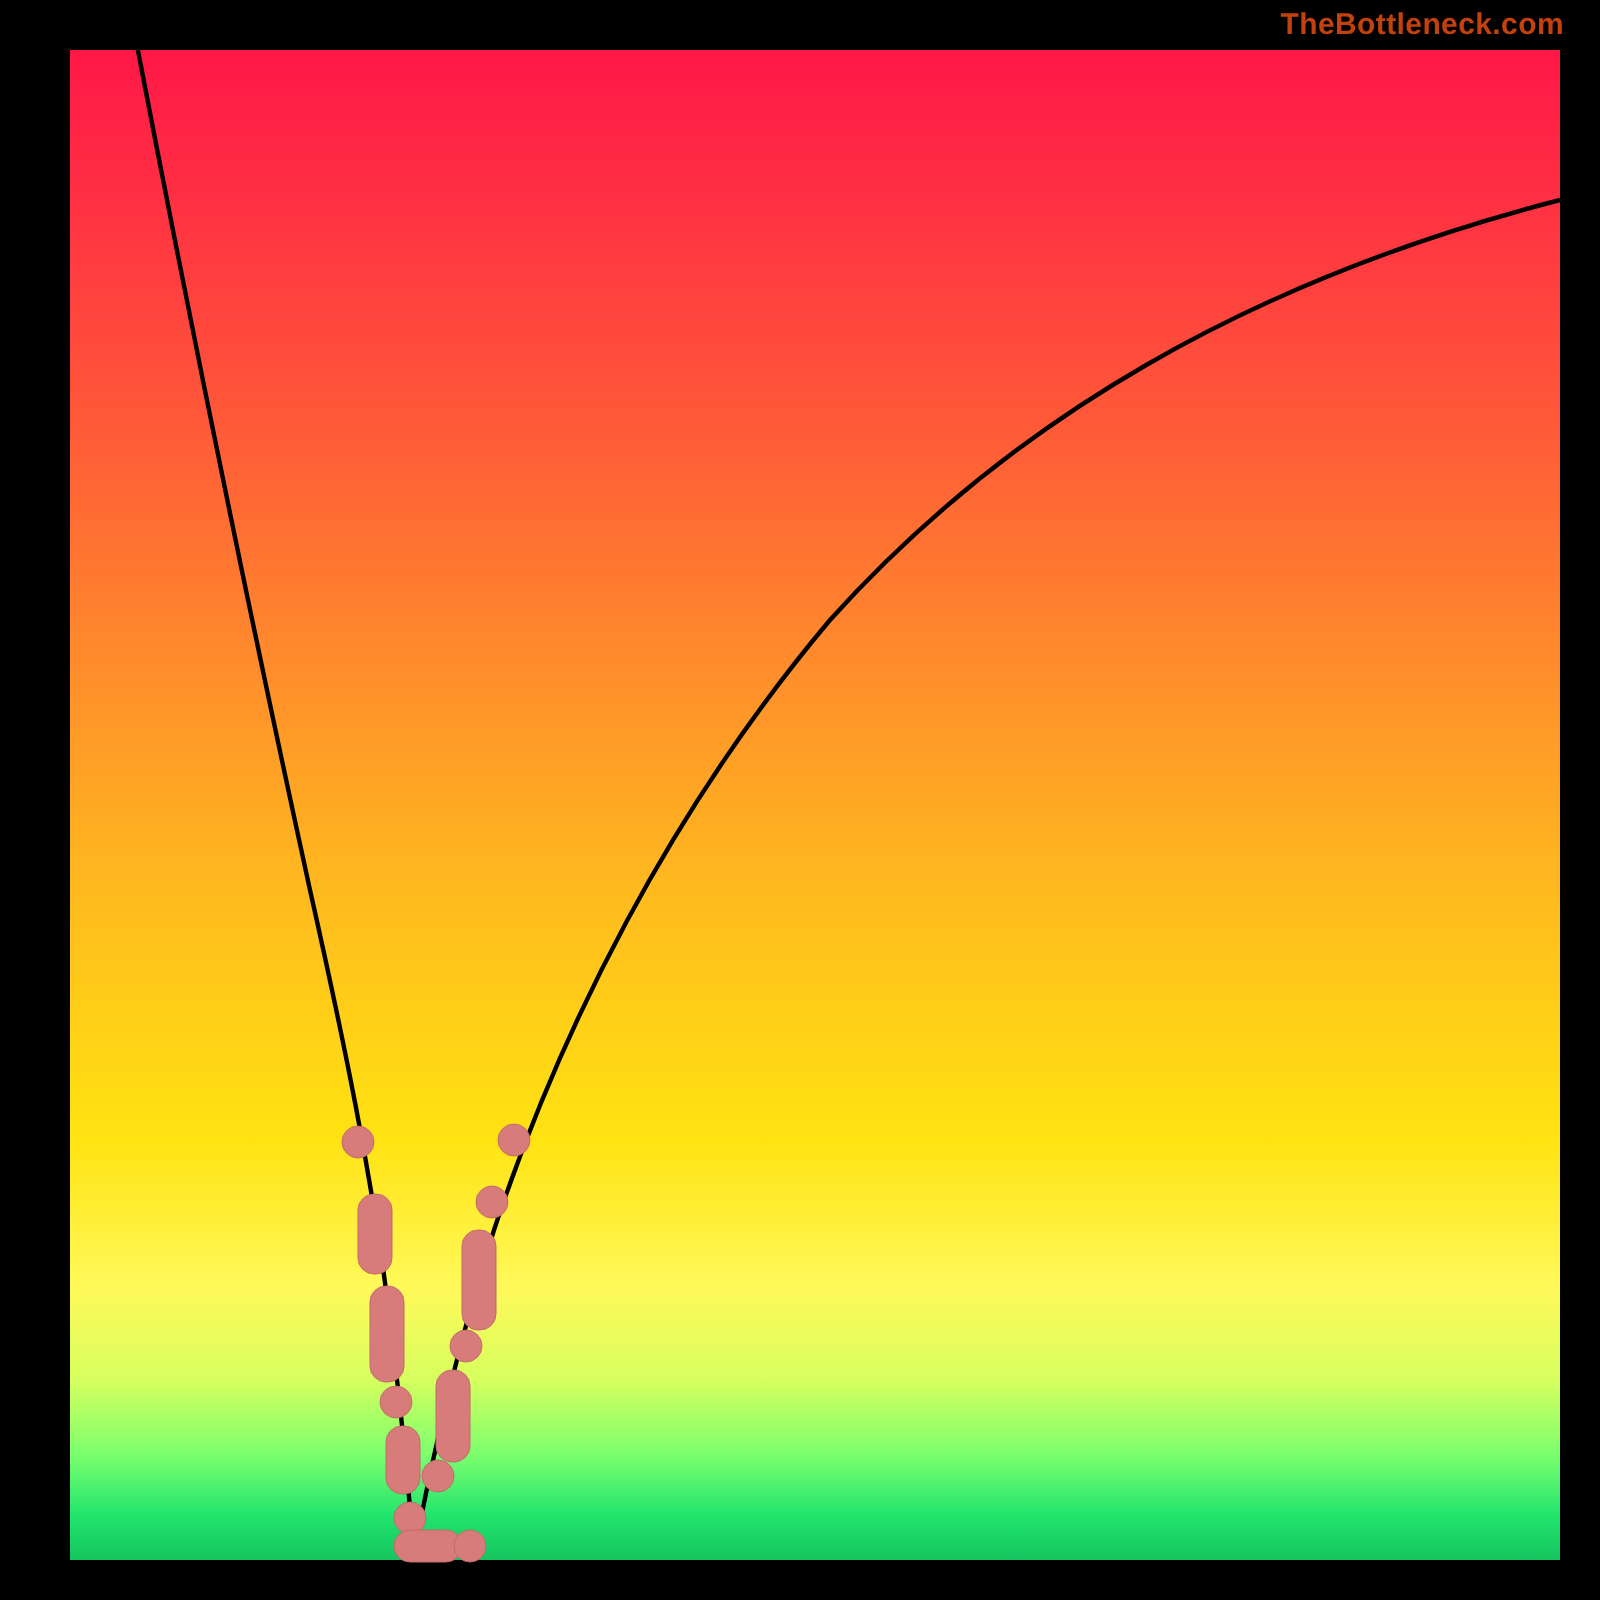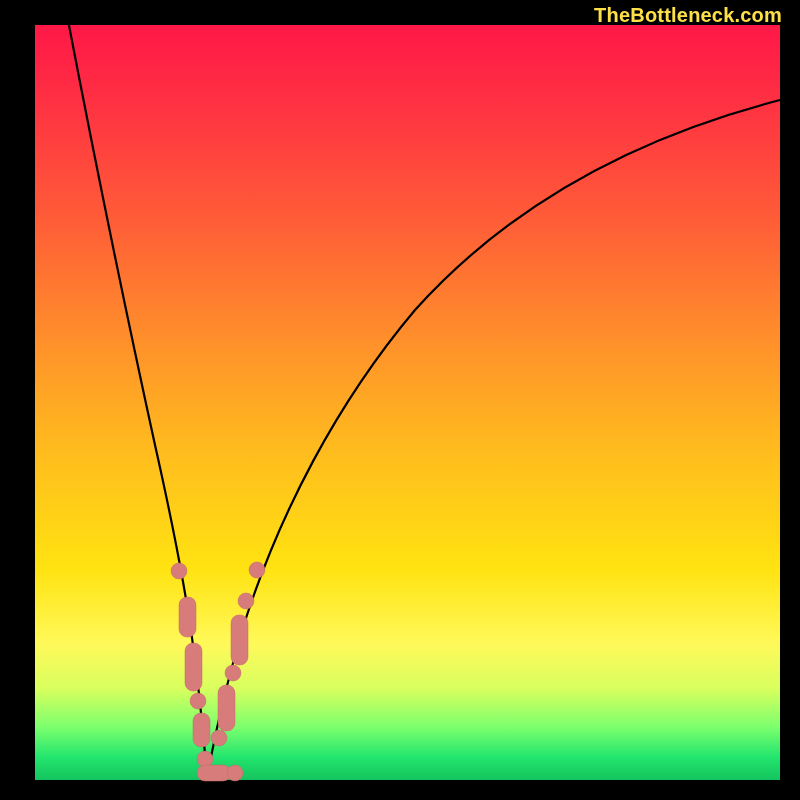--- a/index.html
+++ b/index.html
@@ -36,22 +36,22 @@
       #d7ff5e 88%,
       #7cff6e 93%,
       #22e56d 97%,
       #14c45e 100%
     );
   }
   .watermark {
     position: absolute;
     top: 4px;
     right: 18px;
-    color: #fde047;
-    font-size: 20px;
+    color: #c2410c;
+    font-size: 15px;
     font-weight: 600;
     letter-spacing: 0.2px;
     user-select: none;
   }
   svg.curves {
     position: absolute;
     left: 0;
     top: 0;
     width: 745px;
     height: 755px;

